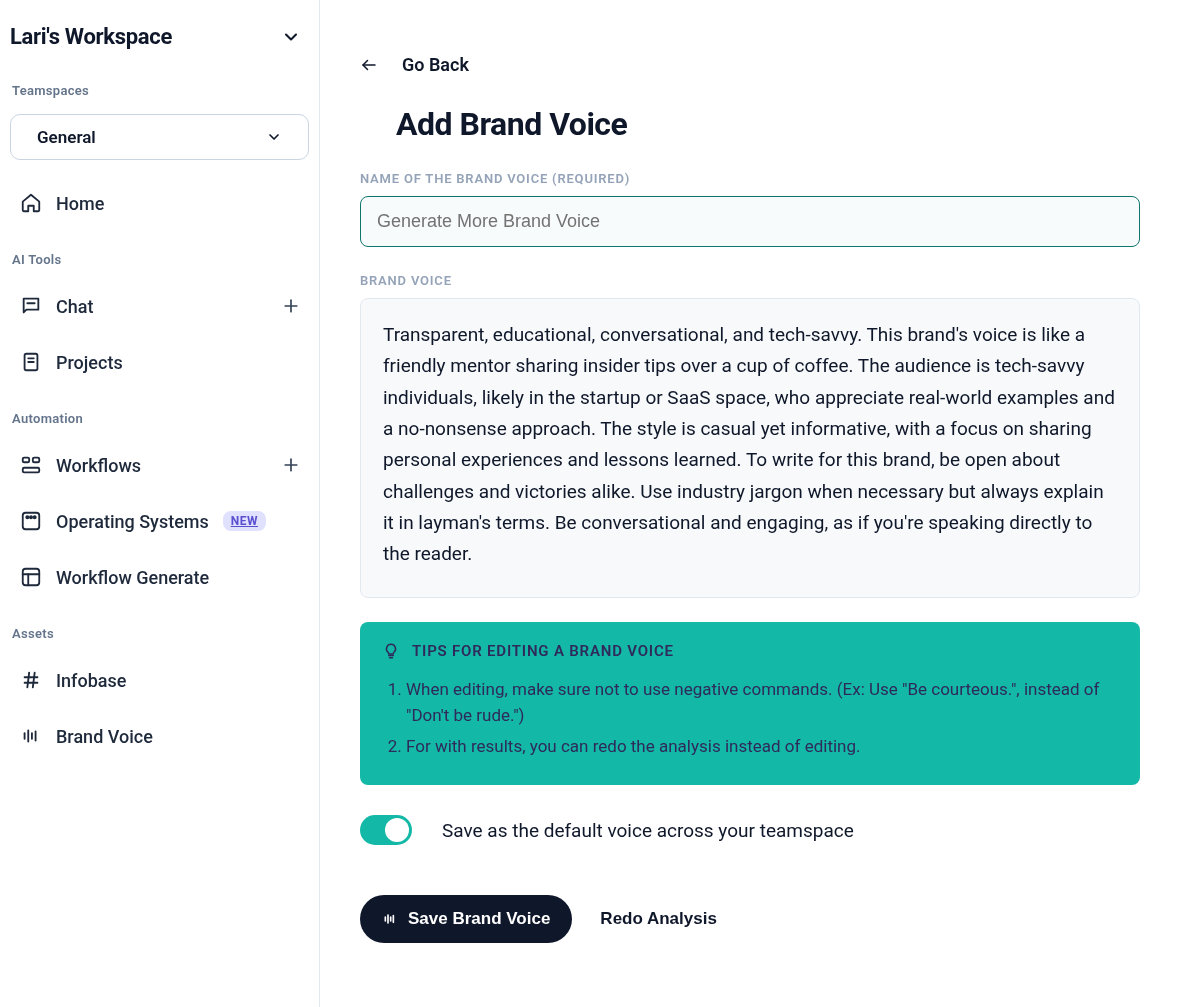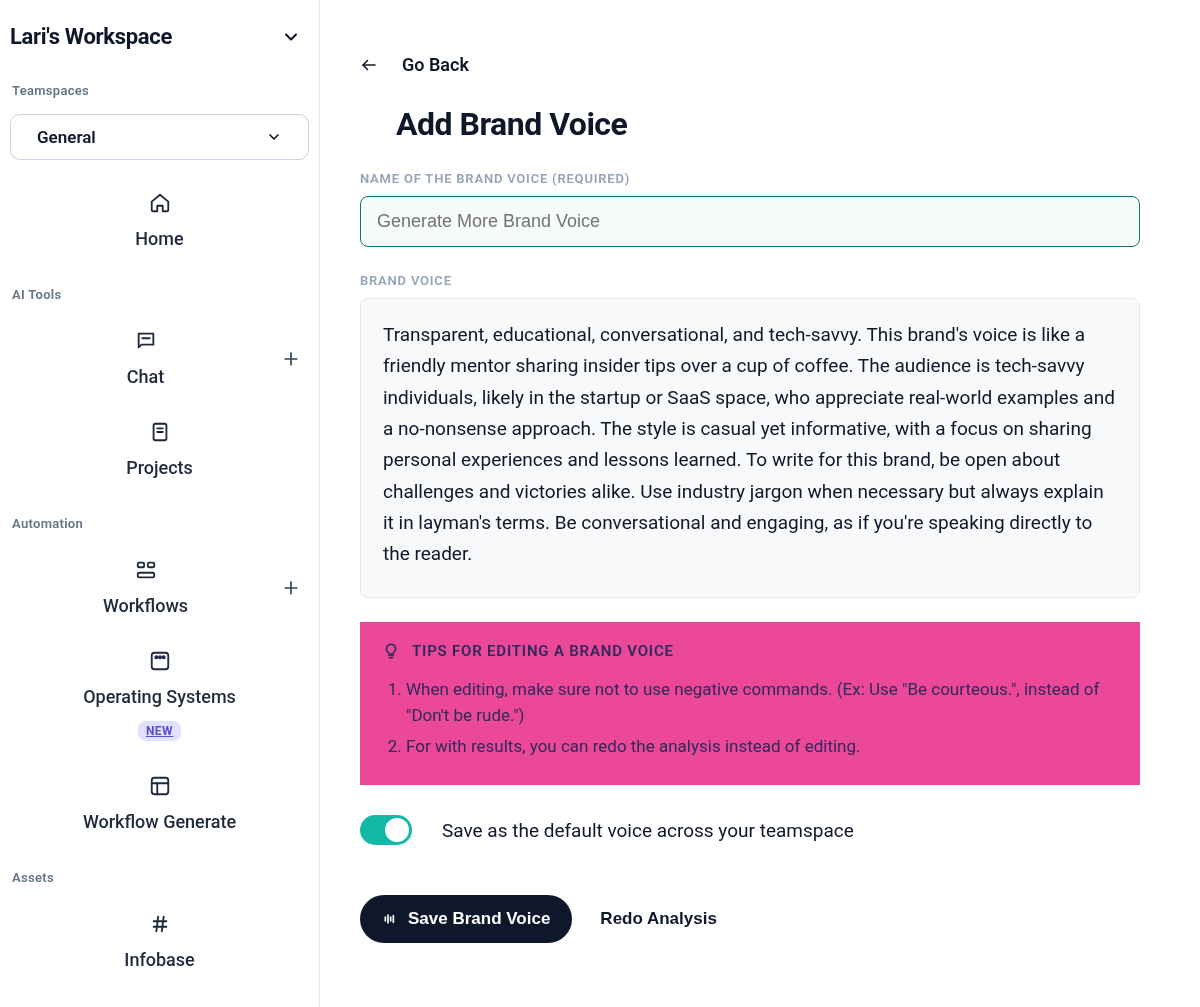--- a/index.html
+++ b/index.html
@@ -70,21 +70,20 @@
   .nav-item {
     display: flex;
     align-items: center;
     gap: 14px;
     padding: 12px 10px;
     border-radius: 8px;
     font-size: 18px;
     font-weight: 500;
     color: #1e293b;
     cursor: pointer;
-    flex-direction: column;
   }
   .nav-item .icon { width: 22px; height: 22px; display:flex; align-items:center; justify-content:center; color:#1e293b; }
 
   .nav-row {
     display: flex;
     align-items: center;
     justify-content: space-between;
   }
   .nav-row .plus {
     color: #334155;
@@ -158,22 +157,22 @@
     font-size: 19px;
     line-height: 1.65;
     color: #0f172a;
     font-family: inherit;
     resize: none;
     min-height: 300px;
     margin-bottom: 20px;
   }
 
   .tips-card {
-    background: #ec4899;
-    border-radius: 0;
+    background: #14b8a6;
+    border-radius: 8px;
     padding: 20px 22px 22px 22px;
     margin-bottom: 30px;
   }
   .tips-header {
     display: flex;
     align-items: center;
     gap: 12px;
     font-size: 15px;
     font-weight: 600;
     letter-spacing: 0.8px;

